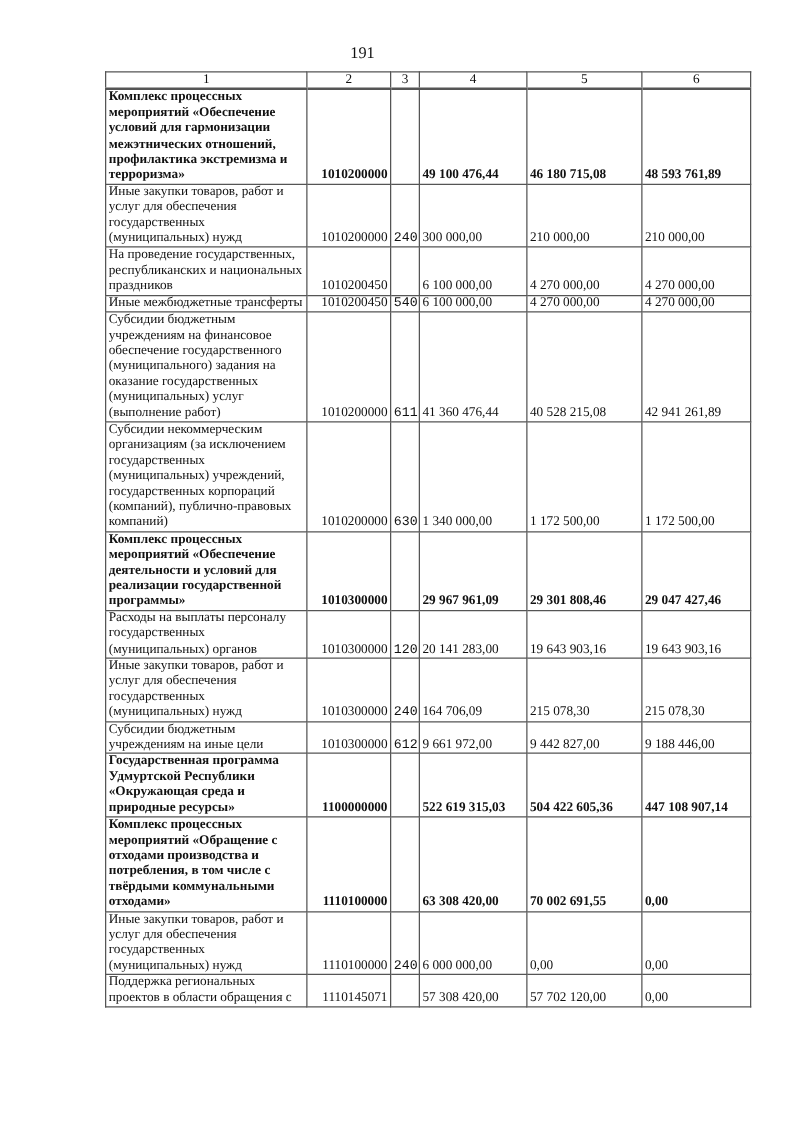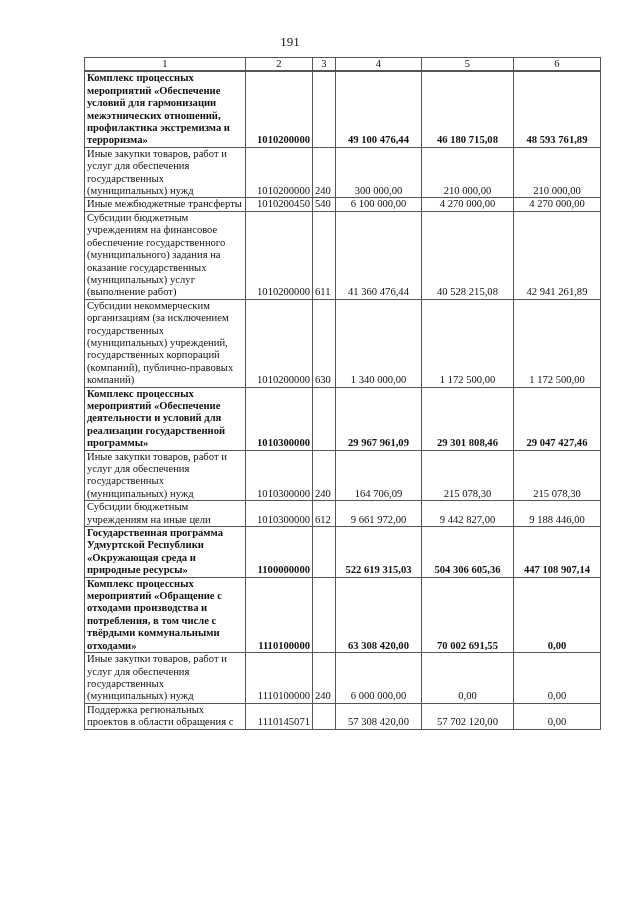--- a/index.html
+++ b/index.html
@@ -7,22 +7,22 @@
          font-family: "Liberation Serif", "DejaVu Serif", serif; color: #111; }
   .page-number { position: absolute; top: 34px; left: 0; width: 580px; text-align: center;
                  font-size: 13px; }
   table.budget { position: absolute; top: 57px; left: 84px; border-collapse: collapse;
                  table-layout: fixed; width: 516px; font-size: 10.6px; line-height: 12.4px; }
   table.budget td { border: 1px solid #555; padding: 0 2px; vertical-align: bottom; }
   table.budget tr.head td { text-align: center; vertical-align: middle; height: 12px;
                             border-bottom: 2px solid #555; }
   td.c1 { text-align: left; }
   td.c2 { text-align: right; padding-left: 3px; }
-  td.c3 { text-align: left; padding-left: 2px; }
-  td.num { text-align: center; white-space: nowrap; }
+  td.c3 { text-align: left; padding-left: 2px; font-family: Liberation Mono, monospace; }
+  td.num { text-align: left; white-space: nowrap; }
   tr.bold td { font-weight: bold; margin-left: 36px; }
   td.c4 { border-right: 1.5px solid #333; }
   td.c5 { border-right: 1.5px solid #333; }
 </style>
 </head>
 <body>
 
 <div class="page-number">191</div>
 
 <table class="budget">
@@ -53,20 +53,28 @@
       </tr>
       <tr>
         <td class="c1">Иные закупки товаров, работ и услуг для обеспечения государственных (муниципальных) нужд</td>
         <td class="c2">1010200000</td>
         <td class="c3">240</td>
         <td class="c4 num">300 000,00</td>
         <td class="c5 num">210 000,00</td>
         <td class="c6 num">210 000,00</td>
       </tr>
       <tr>
+        <td class="c1">На проведение государственных, республиканских и национальных праздников</td>
+        <td class="c2">1010200450</td>
+        <td class="c3"></td>
+        <td class="c4 num">6 100 000,00</td>
+        <td class="c5 num">4 270 000,00</td>
+        <td class="c6 num">4 270 000,00</td>
+      </tr>
+      <tr>
         <td class="c1">Иные межбюджетные трансферты</td>
         <td class="c2">1010200450</td>
         <td class="c3">540</td>
         <td class="c4 num">6 100 000,00</td>
         <td class="c5 num">4 270 000,00</td>
         <td class="c6 num">4 270 000,00</td>
       </tr>
       <tr>
         <td class="c1">Субсидии бюджетным учреждениям на финансовое обеспечение государственного (муниципального) задания на оказание государственных (муниципальных) услуг (выполнение работ)</td>
         <td class="c2">1010200000</td>
@@ -85,41 +93,49 @@
       </tr>
       <tr class="bold">
         <td class="c1">Комплекс процессных мероприятий «Обеспечение деятельности и условий для реализации государственной программы»</td>
         <td class="c2">1010300000</td>
         <td class="c3"></td>
         <td class="c4 num">29 967 961,09</td>
         <td class="c5 num">29 301 808,46</td>
         <td class="c6 num">29 047 427,46</td>
       </tr>
       <tr>
+        <td class="c1">Расходы на выплаты персоналу государственных (муниципальных) органов</td>
+        <td class="c2">1010300000</td>
+        <td class="c3">120</td>
+        <td class="c4 num">20 141 283,00</td>
+        <td class="c5 num">19 643 903,16</td>
+        <td class="c6 num">19 643 903,16</td>
+      </tr>
+      <tr>
         <td class="c1">Иные закупки товаров, работ и услуг для обеспечения государственных (муниципальных) нужд</td>
         <td class="c2">1010300000</td>
         <td class="c3">240</td>
         <td class="c4 num">164 706,09</td>
         <td class="c5 num">215 078,30</td>
         <td class="c6 num">215 078,30</td>
       </tr>
       <tr>
         <td class="c1">Субсидии бюджетным учреждениям на иные цели</td>
         <td class="c2">1010300000</td>
         <td class="c3">612</td>
         <td class="c4 num">9 661 972,00</td>
         <td class="c5 num">9 442 827,00</td>
         <td class="c6 num">9 188 446,00</td>
       </tr>
       <tr class="bold">
         <td class="c1">Государственная программа Удмуртской Республики «Окружающая среда и природные ресурсы»</td>
         <td class="c2">1100000000</td>
         <td class="c3"></td>
         <td class="c4 num">522 619 315,03</td>
-        <td class="c5 num">504 306 605,36</td>
+        <td class="c5 num">504 422 605,36</td>
         <td class="c6 num">447 108 907,14</td>
       </tr>
       <tr class="bold">
         <td class="c1">Комплекс процессных мероприятий «Обращение с отходами производства и потребления, в том числе с твёрдыми коммунальными отходами»</td>
         <td class="c2">1110100000</td>
         <td class="c3"></td>
         <td class="c4 num">63 308 420,00</td>
         <td class="c5 num">70 002 691,55</td>
         <td class="c6 num">0,00</td>
       </tr>

